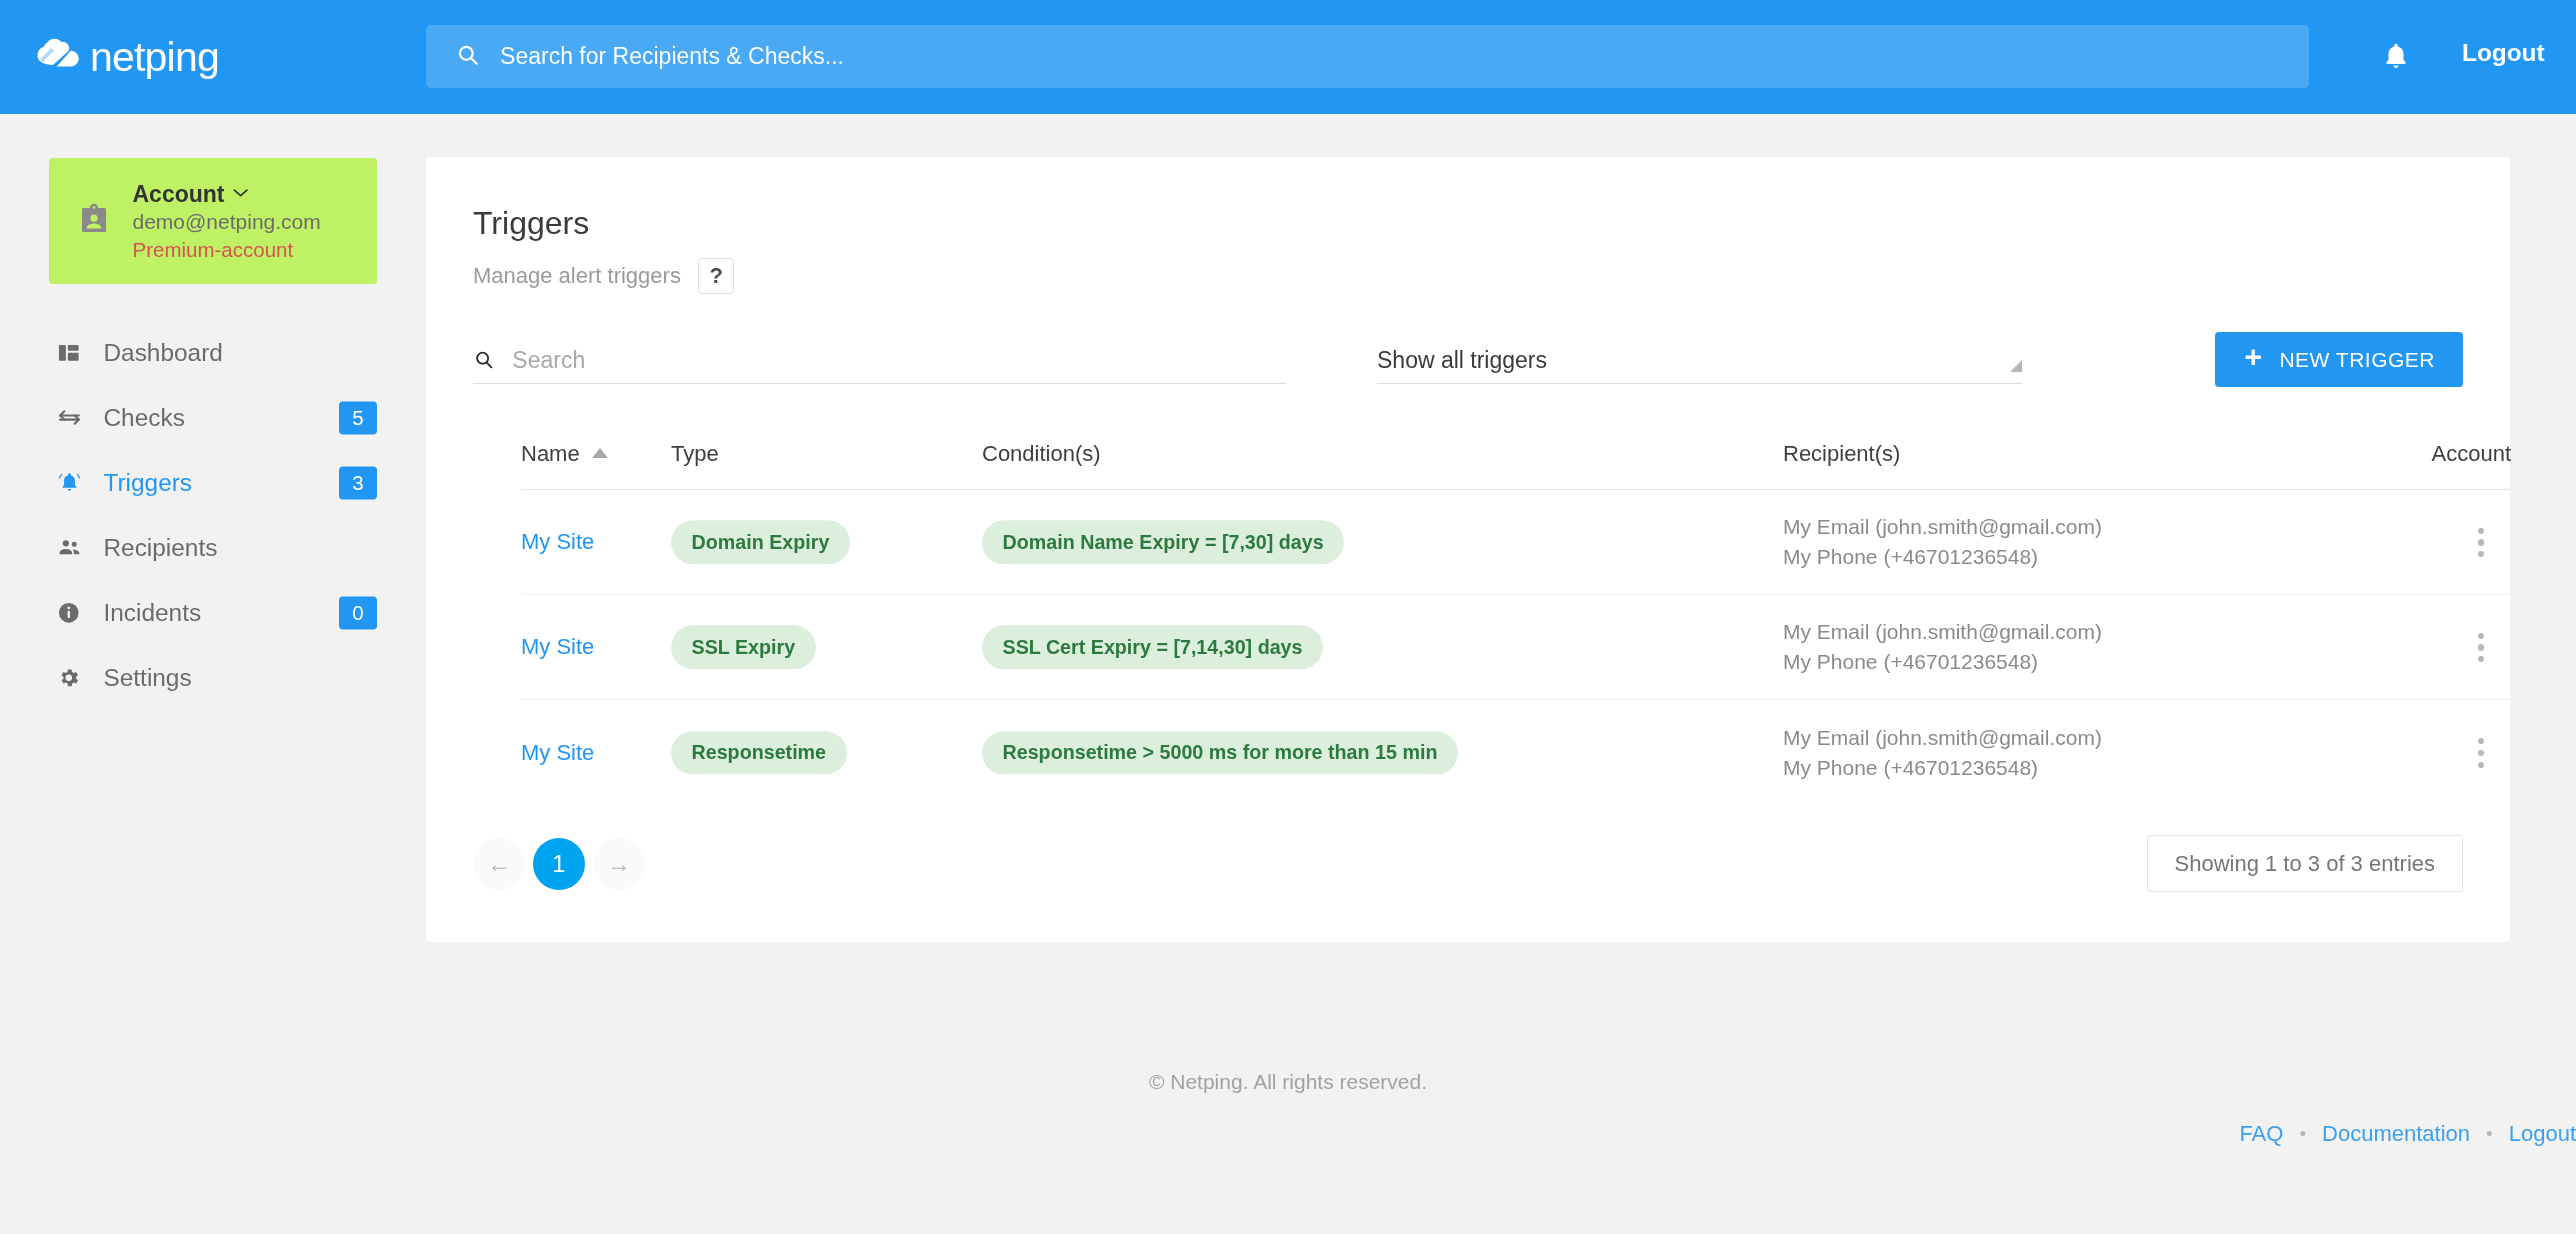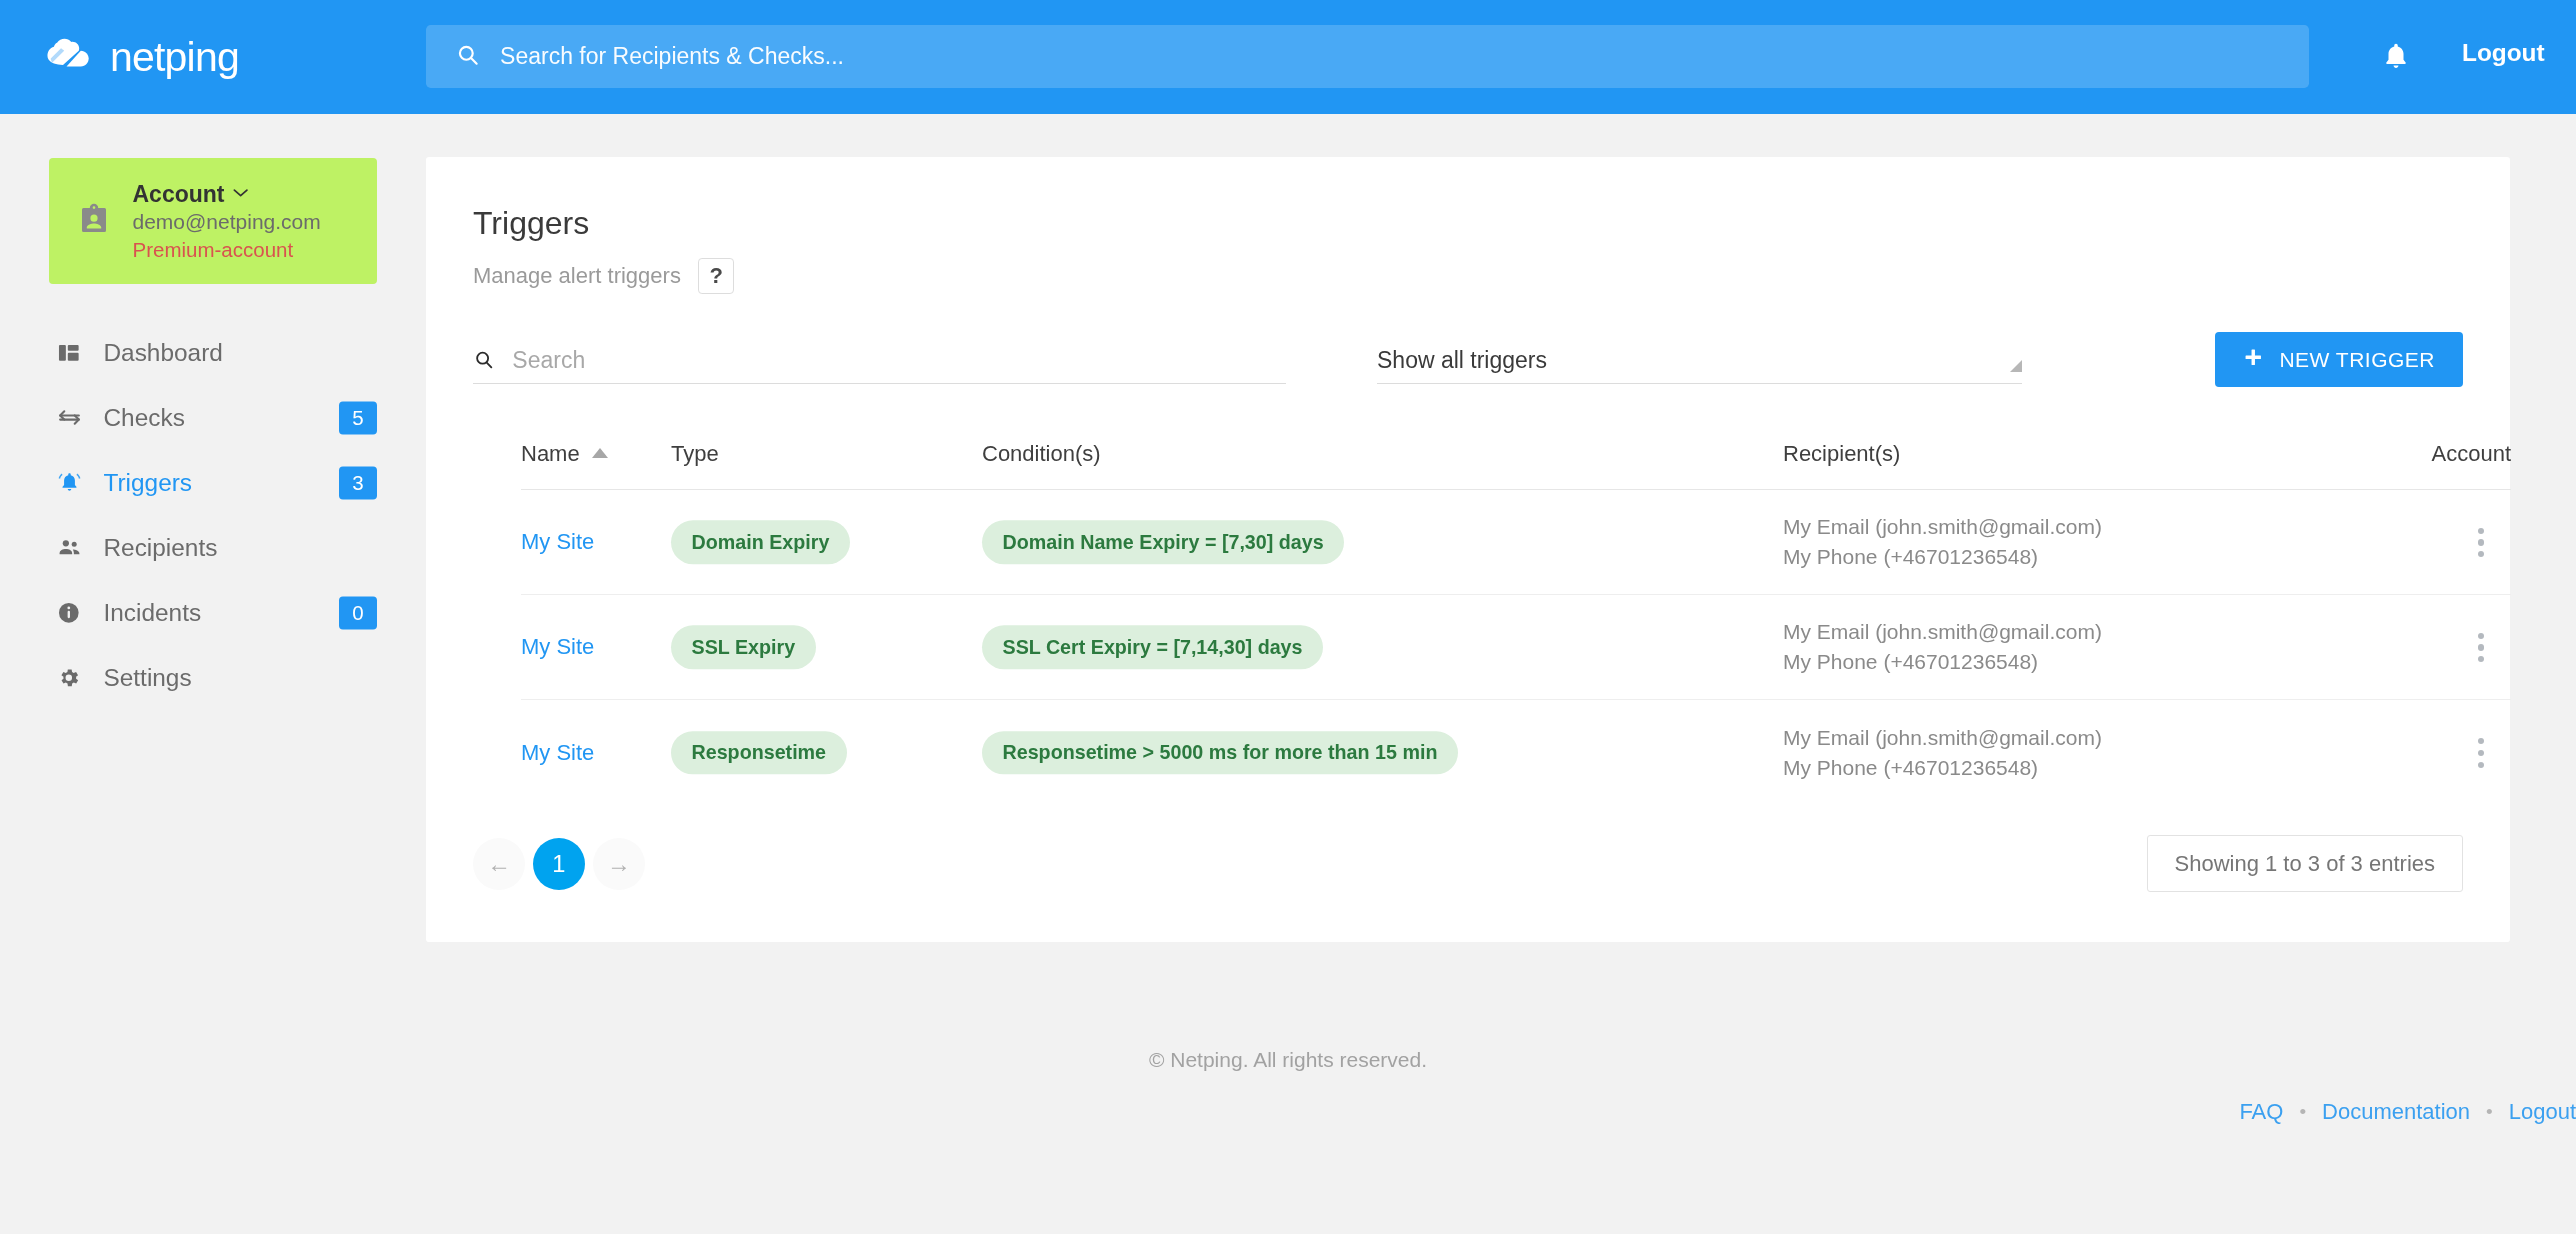--- a/index.html
+++ b/index.html
@@ -18,22 +18,22 @@
     width: 2576px;
     height: 114px;
     background: #2196f3;
     display: flex;
     align-items: center;
   }
   .logo-wrap {
     width: 409px;
     display: flex;
     align-items: center;
-    padding-left: 46px;
-    gap: 15px;
+    padding-left: 36px;
+    gap: 5px;
   }
   .logo-cloud { width: 49px; height: 38px; display: block; }
   .logo-text {
     color: #ffffff;
     font-size: 41px;
     letter-spacing: -0.8px;
     font-weight: 400;
     line-height: 1;
   }
   .global-search {
@@ -354,21 +354,21 @@
     align-items: center;
     padding: 0 27px;
     font-size: 22px;
     color: #767676;
   }
 
   
   .footer {
     position: absolute;
     left: 0;
-    top: 1048px;
+    top: 1070px;
     width: 2576px;
     text-align: center;
   }
   .copyright {
     font-size: 21px;
     color: #a2a2a2;
   }
   .footer-links {
     margin-top: 27px;
     display: flex;

